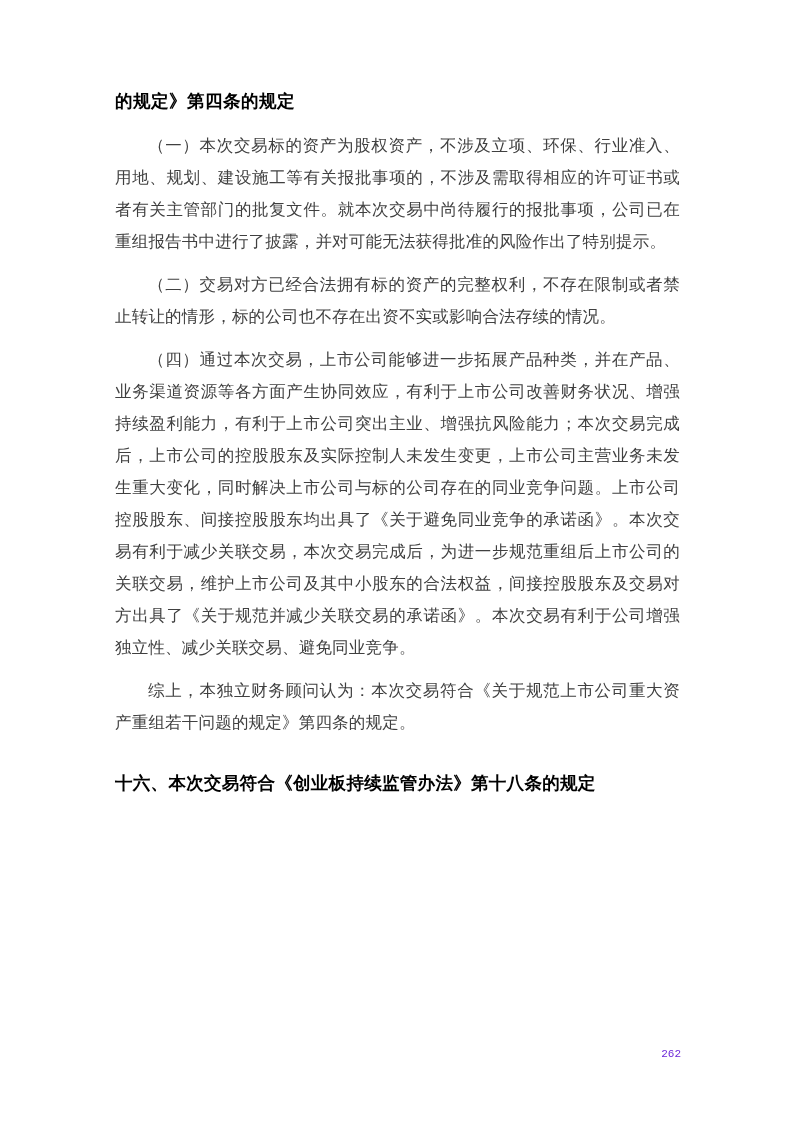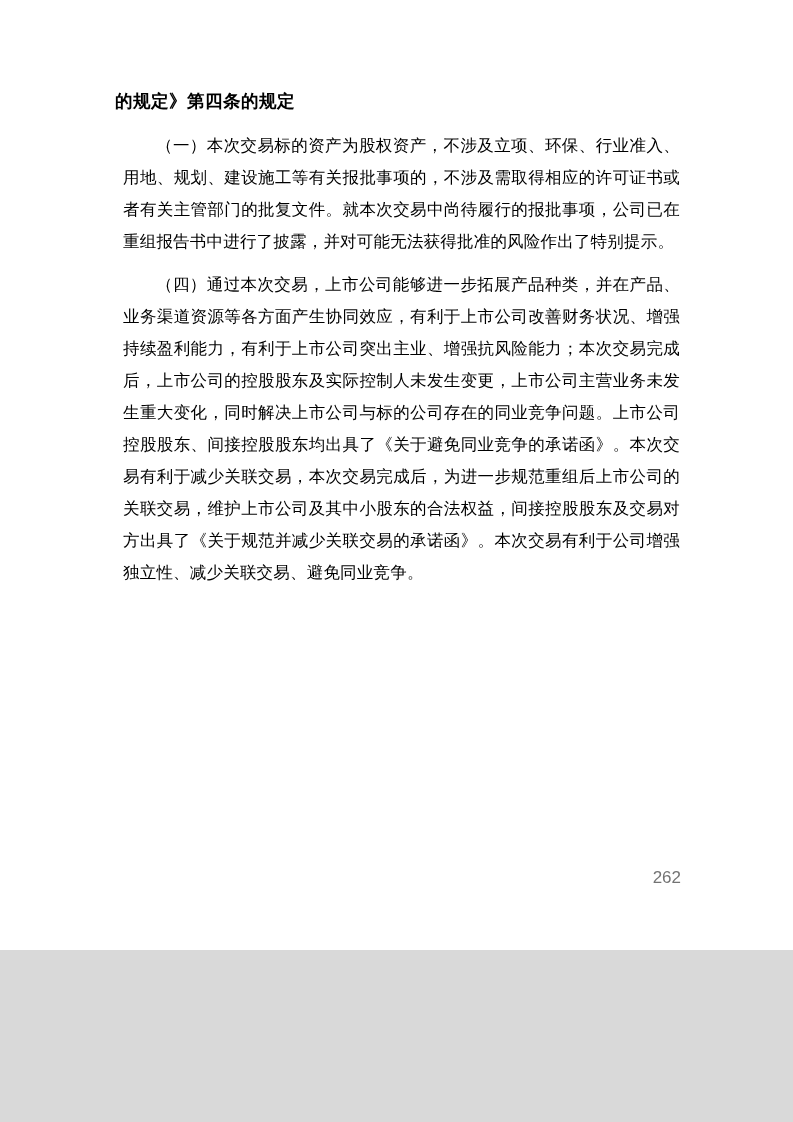--- a/index.html
+++ b/index.html
@@ -6,21 +6,21 @@
     margin: 0;
     padding: 0;
     background: #d9d9d9;
   }
   body {
     font-family: "Liberation Serif", "DejaVu Serif", serif;
   }
   .page {
     position: relative;
     width: 793px;
-    height: 950px;
+    height: 1122px;
     background: #ffffff;
     margin: 0 auto;
     box-sizing: border-box;
     overflow: hidden;
   }
   .content {
     position: absolute;
     left: 115px;
     top: 88px;
     width: 565px;
@@ -40,45 +40,48 @@
     font-size: 17.5px;
     color: #000;
     letter-spacing: 0.3px;
     line-height: 1.6;
     margin: 30px 0 14px 0;
     text-align: justify;
   }
   p.body-text {
     font-size: 16.5px;
     line-height: 32px;
-    color: #000000;
-    margin: 0 0 11px 8px;
+    color: #404040;
+    margin: 0 0 11px 0;
     text-align: justify;
     text-justify: inter-ideograph;
     text-indent: 2em;
     letter-spacing: 0.2px;
   }
   .page-number {
     position: absolute;
     right: 112px;
     bottom: 62px;
-    font-family: Liberation Sans, sans-serif;
-    font-size: 17px;
-    color: #737373;
+    font-family: Liberation Mono, monospace;
+    font-size: 11px;
+    color: #6d28d9;
   }
 </style>
 </head>
 <body>
 
 <div class="page">
   <div class="content">
 
     <div class="heading-cont">的规定》第四条的规定</div>
 
     <p class="body-text">（一）本次交易标的资产为股权资产，不涉及立项、环保、行业准入、用地、规划、建设施工等有关报批事项的，不涉及需取得相应的许可证书或者有关主管部门的批复文件。就本次交易中尚待履行的报批事项，公司已在重组报告书中进行了披露，并对可能无法获得批准的风险作出了特别提示。</p>
+    <p class="body-text">（二）交易对方已经合法拥有标的资产的完整权利，不存在限制或者禁止转让的情形，标的公司也不存在出资不实或影响合法存续的情况。</p>
     <p class="body-text">（四）通过本次交易，上市公司能够进一步拓展产品种类，并在产品、业务渠道资源等各方面产生协同效应，有利于上市公司改善财务状况、增强持续盈利能力，有利于上市公司突出主业、增强抗风险能力；本次交易完成后，上市公司的控股股东及实际控制人未发生变更，上市公司主营业务未发生重大变化，同时解决上市公司与标的公司存在的同业竞争问题。上市公司控股股东、间接控股股东均出具了《关于避免同业竞争的承诺函》。本次交易有利于减少关联交易，本次交易完成后，为进一步规范重组后上市公司的关联交易，维护上市公司及其中小股东的合法权益，间接控股股东及交易对方出具了《关于规范并减少关联交易的承诺函》。本次交易有利于公司增强独立性、减少关联交易、避免同业竞争。</p>
+    <p class="body-text">综上，本独立财务顾问认为：本次交易符合《关于规范上市公司重大资产重组若干问题的规定》第四条的规定。</p>
 
+    <div class="heading-section">十六、本次交易符合《创业板持续监管办法》第十八条的规定</div>
 
 
   </div>
 
   <div class="page-number">262</div>
 </div>
 
 </body></html>

